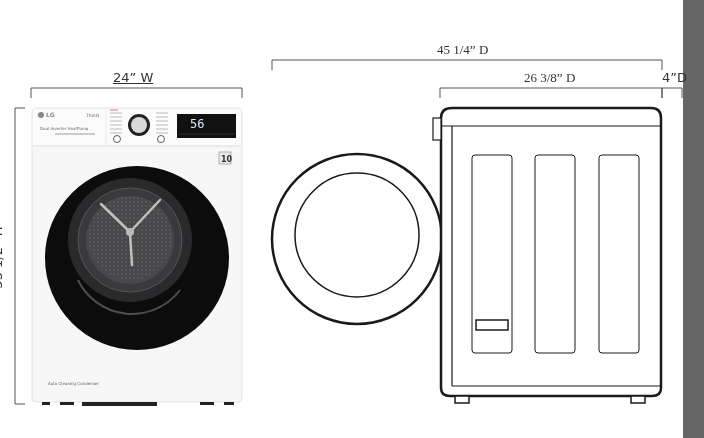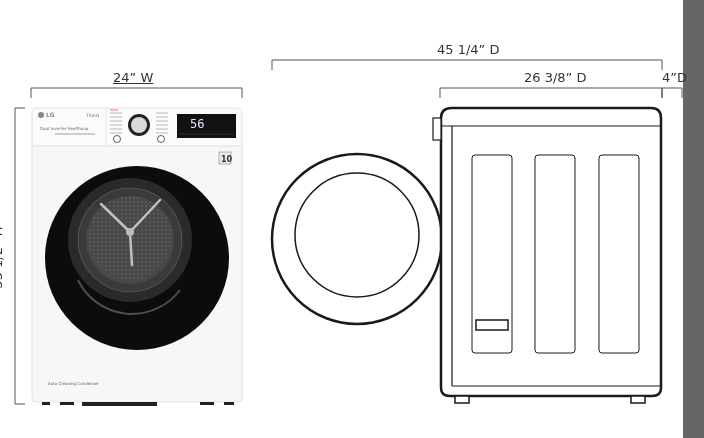--- a/index.html
+++ b/index.html
@@ -123,21 +123,21 @@
 
     <rect x="476" y="320" width="32" height="10" stroke-width="1.5"></rect>
 
     <rect x="455" y="396" width="14" height="7" stroke-width="1.5"></rect>
     <rect x="631" y="396" width="14" height="7" stroke-width="1.5"></rect>
   </g>
 </svg>
 
 <div class="abs dimtext" style="left:113px; top:70px;text-decoration:underline;">24” W</div>
 <div class="abs dimtext" style="left:-34px; top:250px; transform:rotate(-90deg); transform-origin:center;">33 1/2” H</div>
-<div class="abs dimtext" style="left:437px; top:42px;">45 1/4” D</div>
-<div class="abs dimtext" style="left:524px; top:70px;">26 3/8” D</div>
+<div class="abs dimtext" style="left:437px; top:42px;font-family:Liberation Serif, serif;">45 1/4” D</div>
+<div class="abs dimtext" style="left:524px; top:70px;font-family:Liberation Serif, serif;">26 3/8” D</div>
 <div class="abs dimtext" style="left:662px; top:70px;">4”D</div>
 
 <div class="abs" style="left:46px; top:111px; font-size:6px; color:#888; font-weight:bold;">LG</div>
 <div class="abs" style="left:86px; top:113px; font-size:4.5px; color:#666;">ThinQ</div>
 <div class="abs ctrl-text" style="left:40px; top:126px;">Dual Inverter HeatPump</div>
 <div class="abs" style="left:190px; top:117px; font-size:12px; color:#dfe6ff; font-family:'DejaVu Sans Mono', monospace;">56</div>
 <div class="abs ctrl-text" style="left:48px; top:381px;">Auto Cleaning Condenser</div>
 
 </body></html>

